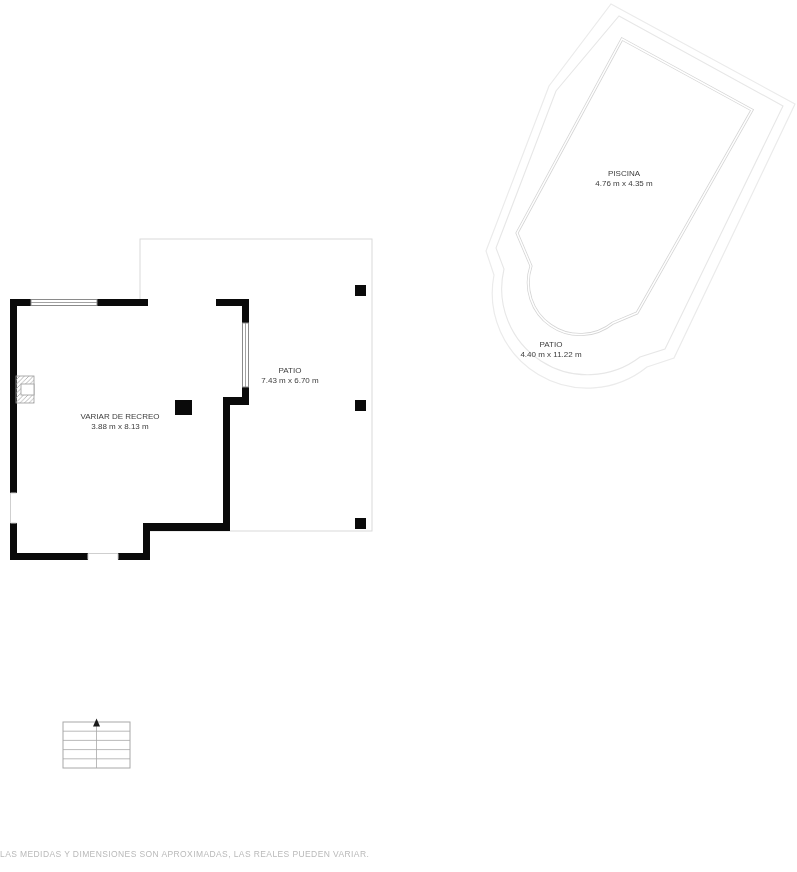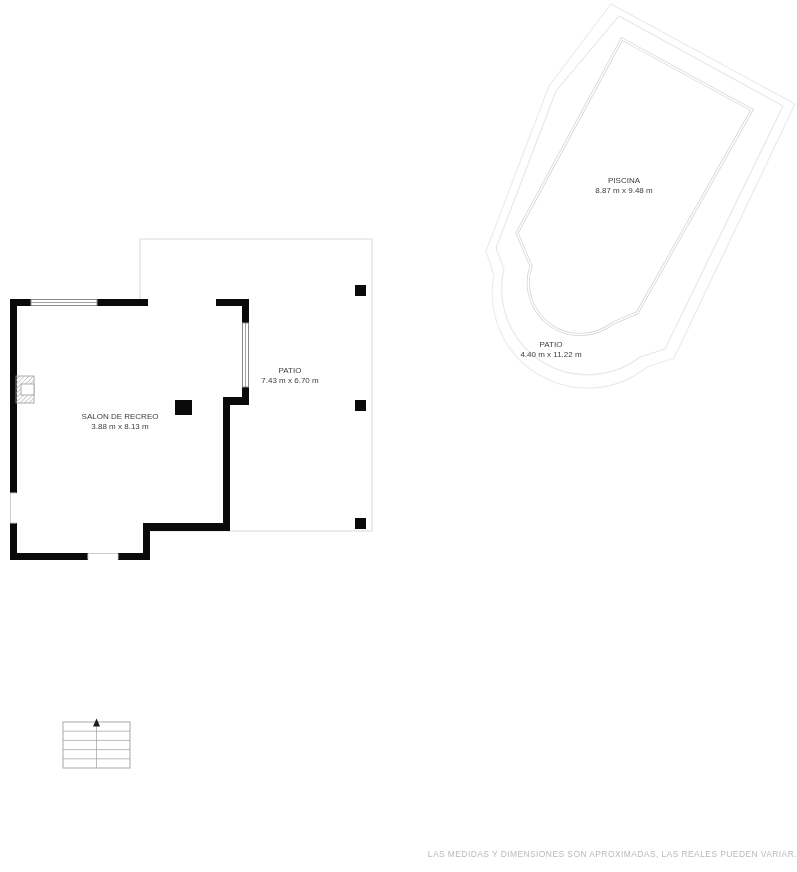--- a/index.html
+++ b/index.html
@@ -11,23 +11,23 @@
   html,body{margin:0;padding:0;background:#fff;}
   .canvas{position:relative;width:797px;height:872px;background:#fff;overflow:hidden;
           font-family:"Liberation Sans","DejaVu Sans",sans-serif;}
   .plan-svg{position:absolute;left:0;top:0;}
   .room-label{position:absolute;text-align:center;color:var(--label-text);
               font-size:8px;line-height:10px;white-space:nowrap;}
   .room-label .room-name{display:block;}
   .room-label .room-dims{display:block;}
   .label-salon{left:40px;top:412px;width:160px;}
   .label-patio-main{left:210px;top:366px;width:160px;}
-  .label-piscina{left:544px;top:176px;width:160px;}
+  .label-piscina{left:544px;top:169px;width:160px;}
   .label-pool-patio{left:471px;top:340px;width:160px;}
-  .disclaimer{position:absolute;left:0;top:849px;width:797px;text-align:right;
+  .disclaimer{position:absolute;left:0;top:849px;width:797px;text-align:left;
               color:var(--disclaimer-text);font-size:8.5px;letter-spacing:.4px;}
 </style>
 </head>
 <body>
 
 <div class="canvas">
 
   <svg class="plan-svg" width="797" height="872" viewBox="0 0 797 872">
     <defs>
       <pattern id="hatch" width="4.5" height="4.5" patternUnits="userSpaceOnUse">
@@ -99,32 +99,32 @@
         <line x1="63" y1="740.4" x2="130" y2="740.4"></line>
         <line x1="63" y1="749.6" x2="130" y2="749.6"></line>
         <line x1="63" y1="758.8" x2="130" y2="758.8"></line>
         <line x1="96.5" y1="722" x2="96.5" y2="768"></line>
       </g>
       <polygon points="96.5,718.5 93,726.5 100,726.5" fill="#1a1a1a"></polygon>
     </g>
   </svg>
 
   <div class="room-label label-salon">
-    <span class="room-name">SALON DE RECREO</span>
+    <span class="room-name">VARIAR DE RECREO</span>
     <span class="room-dims">3.88 m x 8.13 m</span>
   </div>
 
   <div class="room-label label-patio-main">
     <span class="room-name">PATIO</span>
     <span class="room-dims">7.43 m x 6.70 m</span>
   </div>
 
   <div class="room-label label-piscina">
     <span class="room-name">PISCINA</span>
-    <span class="room-dims">8.87 m x 9.48 m</span>
+    <span class="room-dims">4.76 m x 4.35 m</span>
   </div>
 
   <div class="room-label label-pool-patio">
     <span class="room-name">PATIO</span>
     <span class="room-dims">4.40 m x 11.22 m</span>
   </div>
 
   <div class="disclaimer">LAS MEDIDAS Y DIMENSIONES SON APROXIMADAS, LAS REALES PUEDEN VARIAR.</div>
 
 </div>

